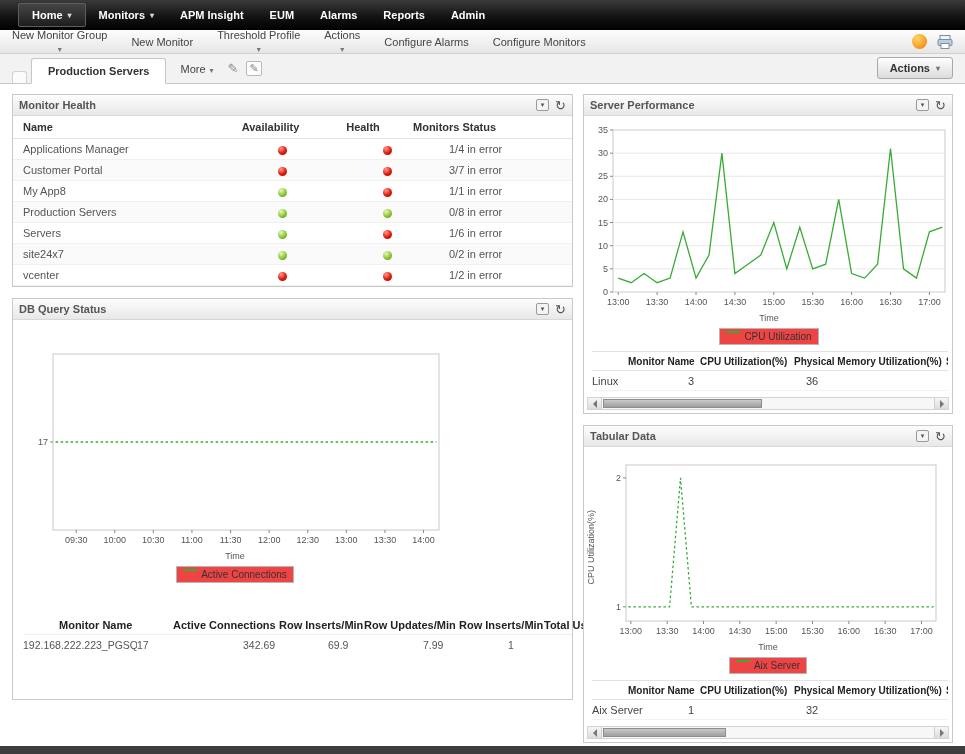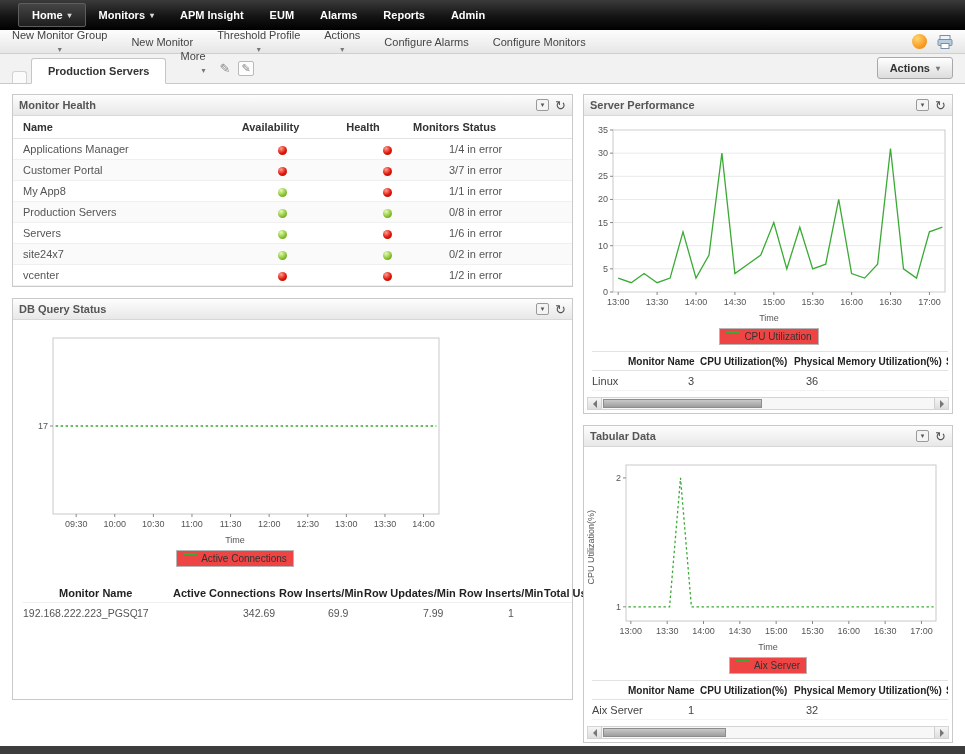--- a/index.html
+++ b/index.html
@@ -23,21 +23,21 @@
   .tb-icons { display:flex; gap:10px; align-items:center; }
   .icon-theme { width:15px; height:15px; border-radius:50%; display:inline-block; cursor:pointer;
     background:radial-gradient(circle at 35% 30%, #ffd66b, #f7941d 70%, #d66a00); }
   .icon-print { cursor:pointer; display:inline-flex; }
 
   
   .tabbar { height:30px; background:#f2f2f2; border-bottom:1px solid #c9c9c9; display:flex; align-items:flex-end; padding:0 12px; }
   .tab-handle { width:15px; height:12px; border:1px solid #d2d2d2; border-bottom:none; background:#fbfbfb; border-radius:3px 3px 0 0; margin:0 4px 0 0; }
   .tab { background:#fff; border:1px solid #c6c6c6; border-bottom:1px solid #fff; border-radius:3px 3px 0 0;
     padding:6px 16px; font-weight:bold; color:#333; margin-bottom:-1px; cursor:pointer; }
-  .more { margin:0 10px 8px 14px; display:flex; align-items:flex-end; gap:4px; color:#444; cursor:pointer;flex-direction:column; }
+  .more { margin:0 10px 8px 14px; display:flex; align-items:flex-end; gap:4px; color:#444; cursor:pointer; }
   .edit-icon { color:#8a8a8a; font-size:13px; margin:0 4px 7px; cursor:pointer; }
   .edit-icon.boxed { border:1px solid #b9b9b9; border-radius:2px; padding:0 2px; font-size:11px; background:#fdfdfd; }
   .actions-btn { margin-left:auto; margin-bottom:4px; background:linear-gradient(#ffffff,#dcdcdc); border:1px solid #a9a9a9;
     border-radius:3px; padding:4px 12px; font-weight:bold; color:#333; display:flex; align-items:center; gap:6px; cursor:pointer; }
 
   
   .content { display:flex; gap:10px; padding:10px 12px; align-items:flex-start; }
   .col-left  { width:561px; flex:none; }
   .col-right { width:370px; flex:none; }
 
@@ -239,21 +239,21 @@
           </div>
           <div class="mg-row">
             <span class="c-name">vcenter</span>
             <span class="c-avail"><span class="dot red"></span></span>
             <span class="c-health"><span class="dot red"></span></span>
             <span class="c-status">1/2 in error</span>
           </div>
         </div>
     </div>
 
-    <div class="panel" style="height:402px;">
+    <div class="panel" style="height:402px;gap:16px;">
       <div class="panel-header">
         <span class="panel-title">DB Query Status</span>
         <span class="ph-icons">
           <span class="ph-collapse">▾</span>
           <span class="ph-refresh">↻</span>
         </span>
       </div>
       <div class="chart-wrap db">
         <svg width="432" height="204">
             <rect x="34" y="10" width="386" height="176" fill="#ffffff" stroke="#c9c9c9"></rect>

